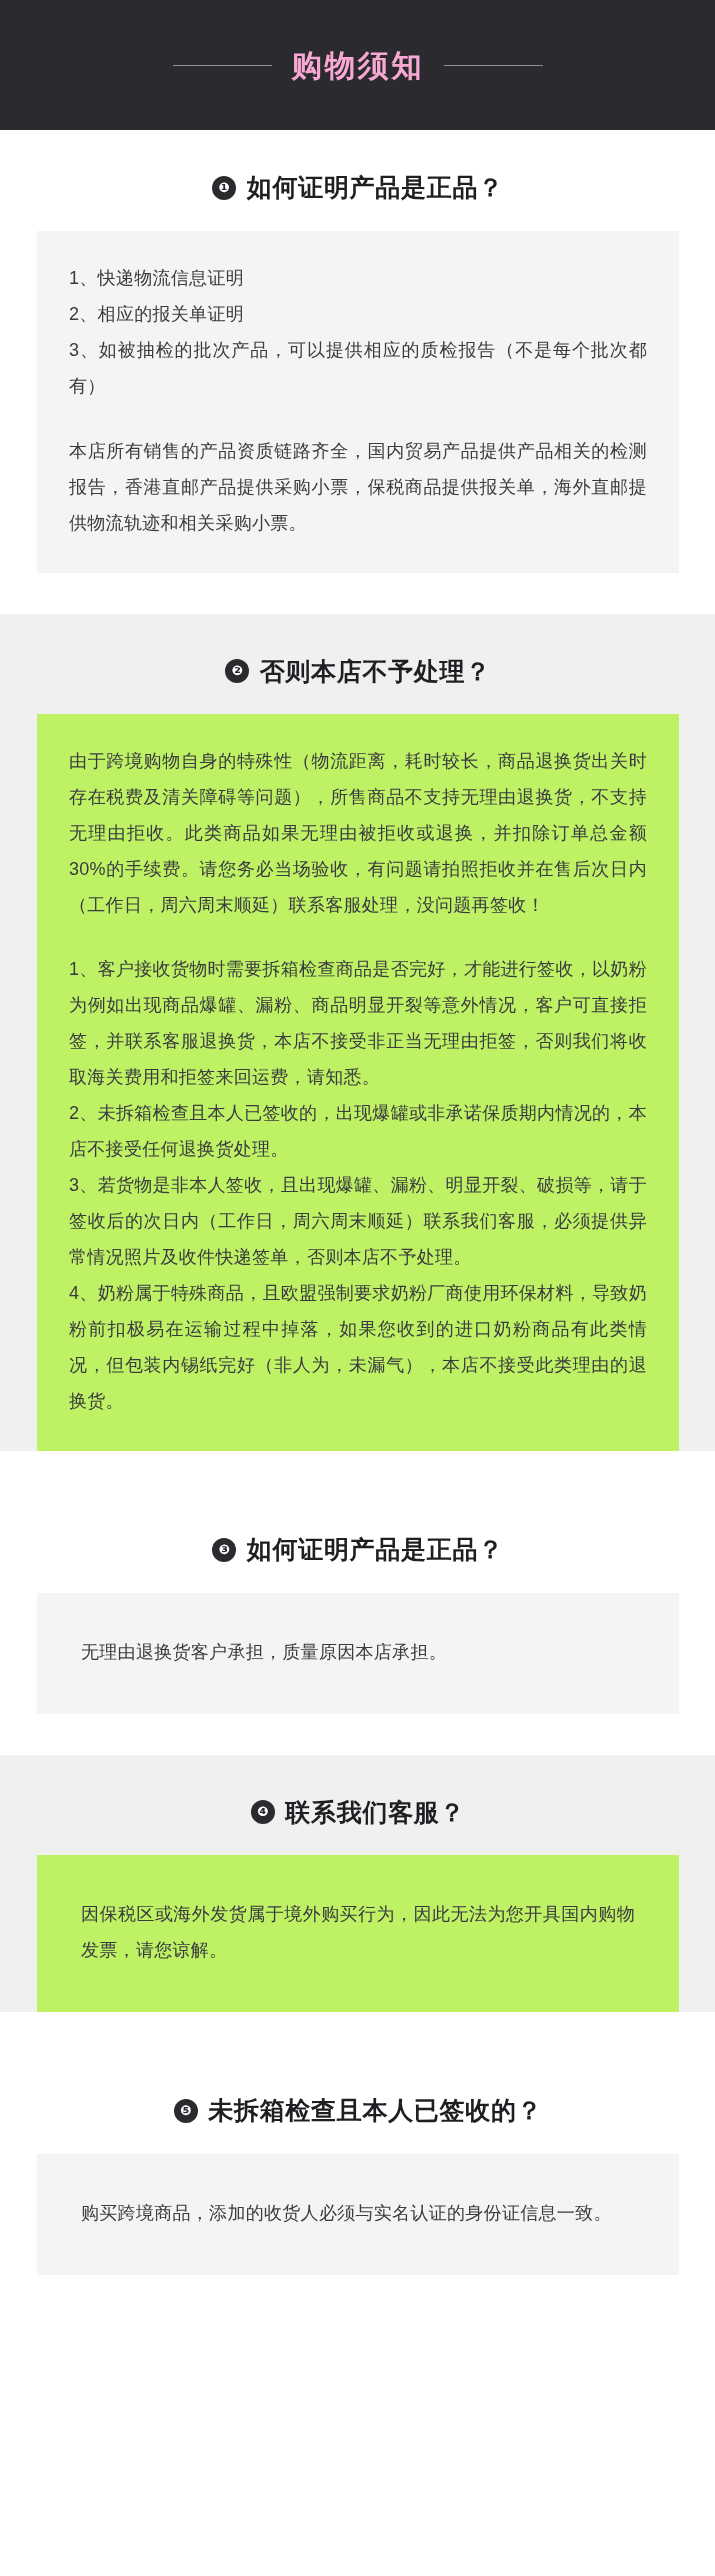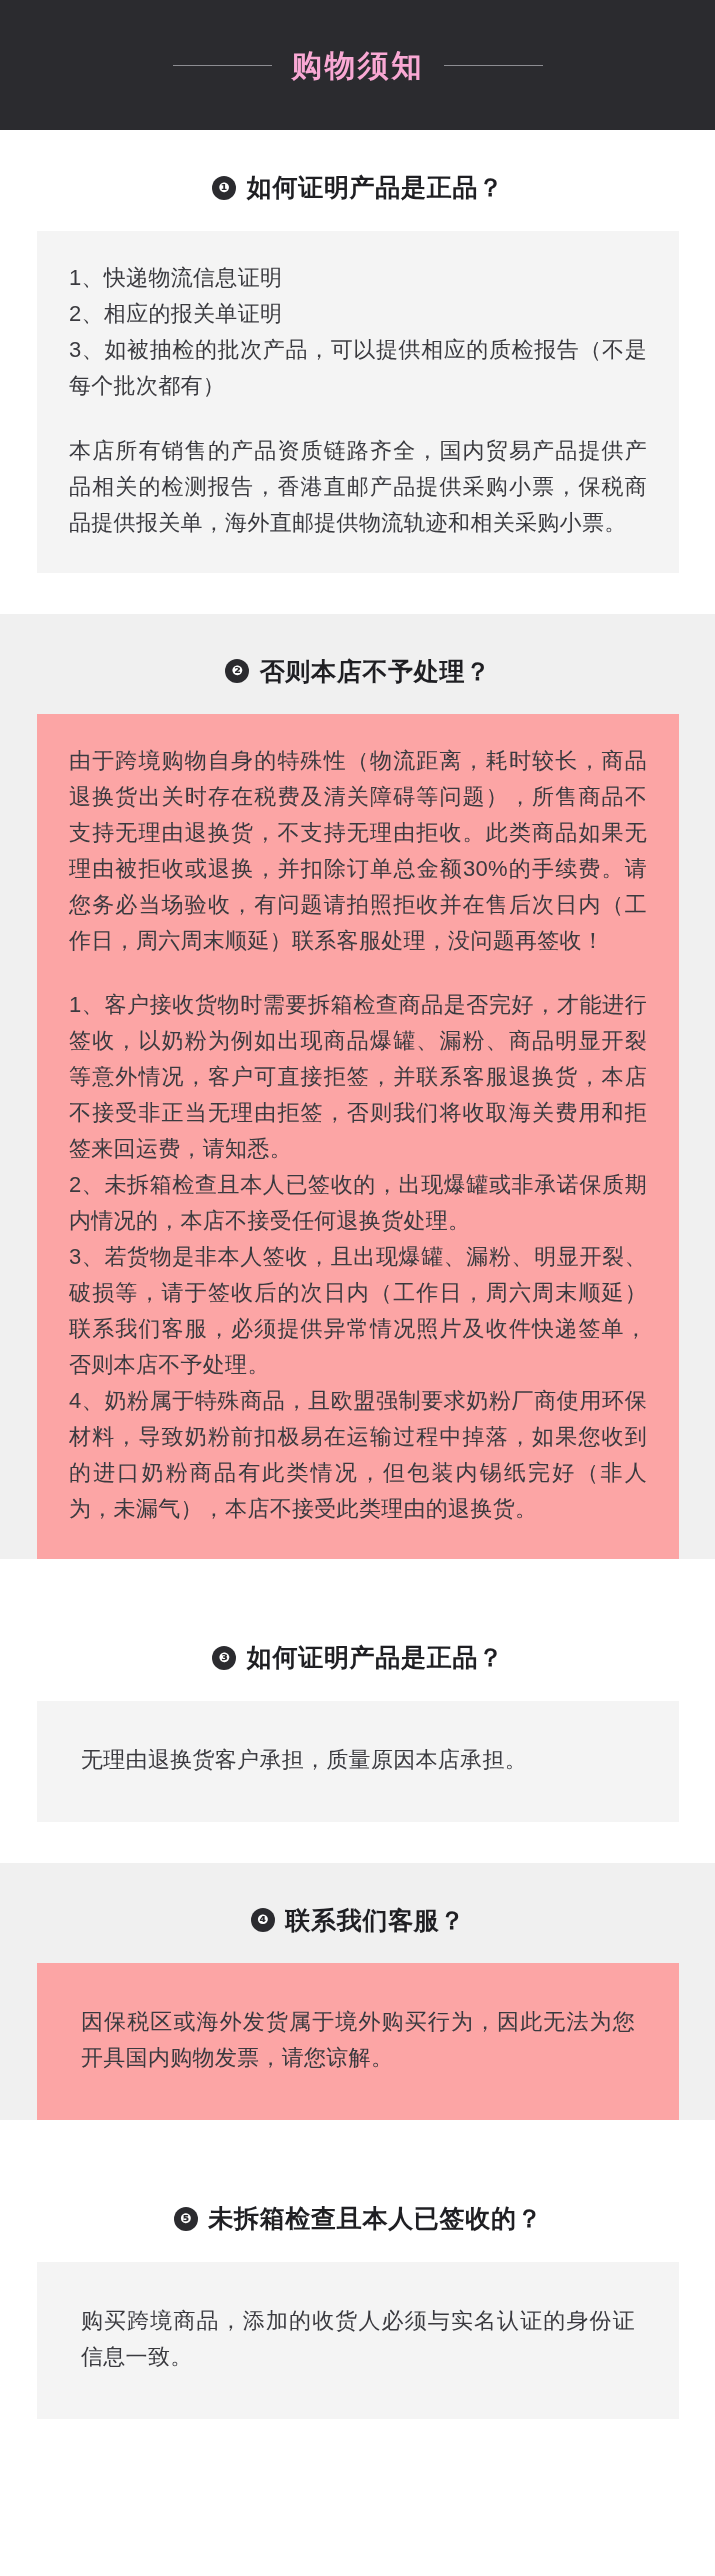--- a/index.html
+++ b/index.html
@@ -84,25 +84,25 @@
     letter-spacing: 0.7px;
     white-space: nowrap;
   }
   .card {
     margin: 0 37px 41px 37px;
     background: #f4f4f4;
     padding: 29px 32px 32px 32px;
     box-sizing: border-box;
   }
   .section.alt .card {
-    background: #fca5a5;
+    background: #bef264;
   }
   .card p {
     margin: 0;
-    font-size: 22px;
+    font-size: 18px;
     line-height: 36px;
     color: #3a3a3f;
     letter-spacing: 0.3px;
     text-align: justify;
   }
   .card p + p {
     margin-top: 29px;
   }
   .card.tight p + p {
     margin-top: 28px;

